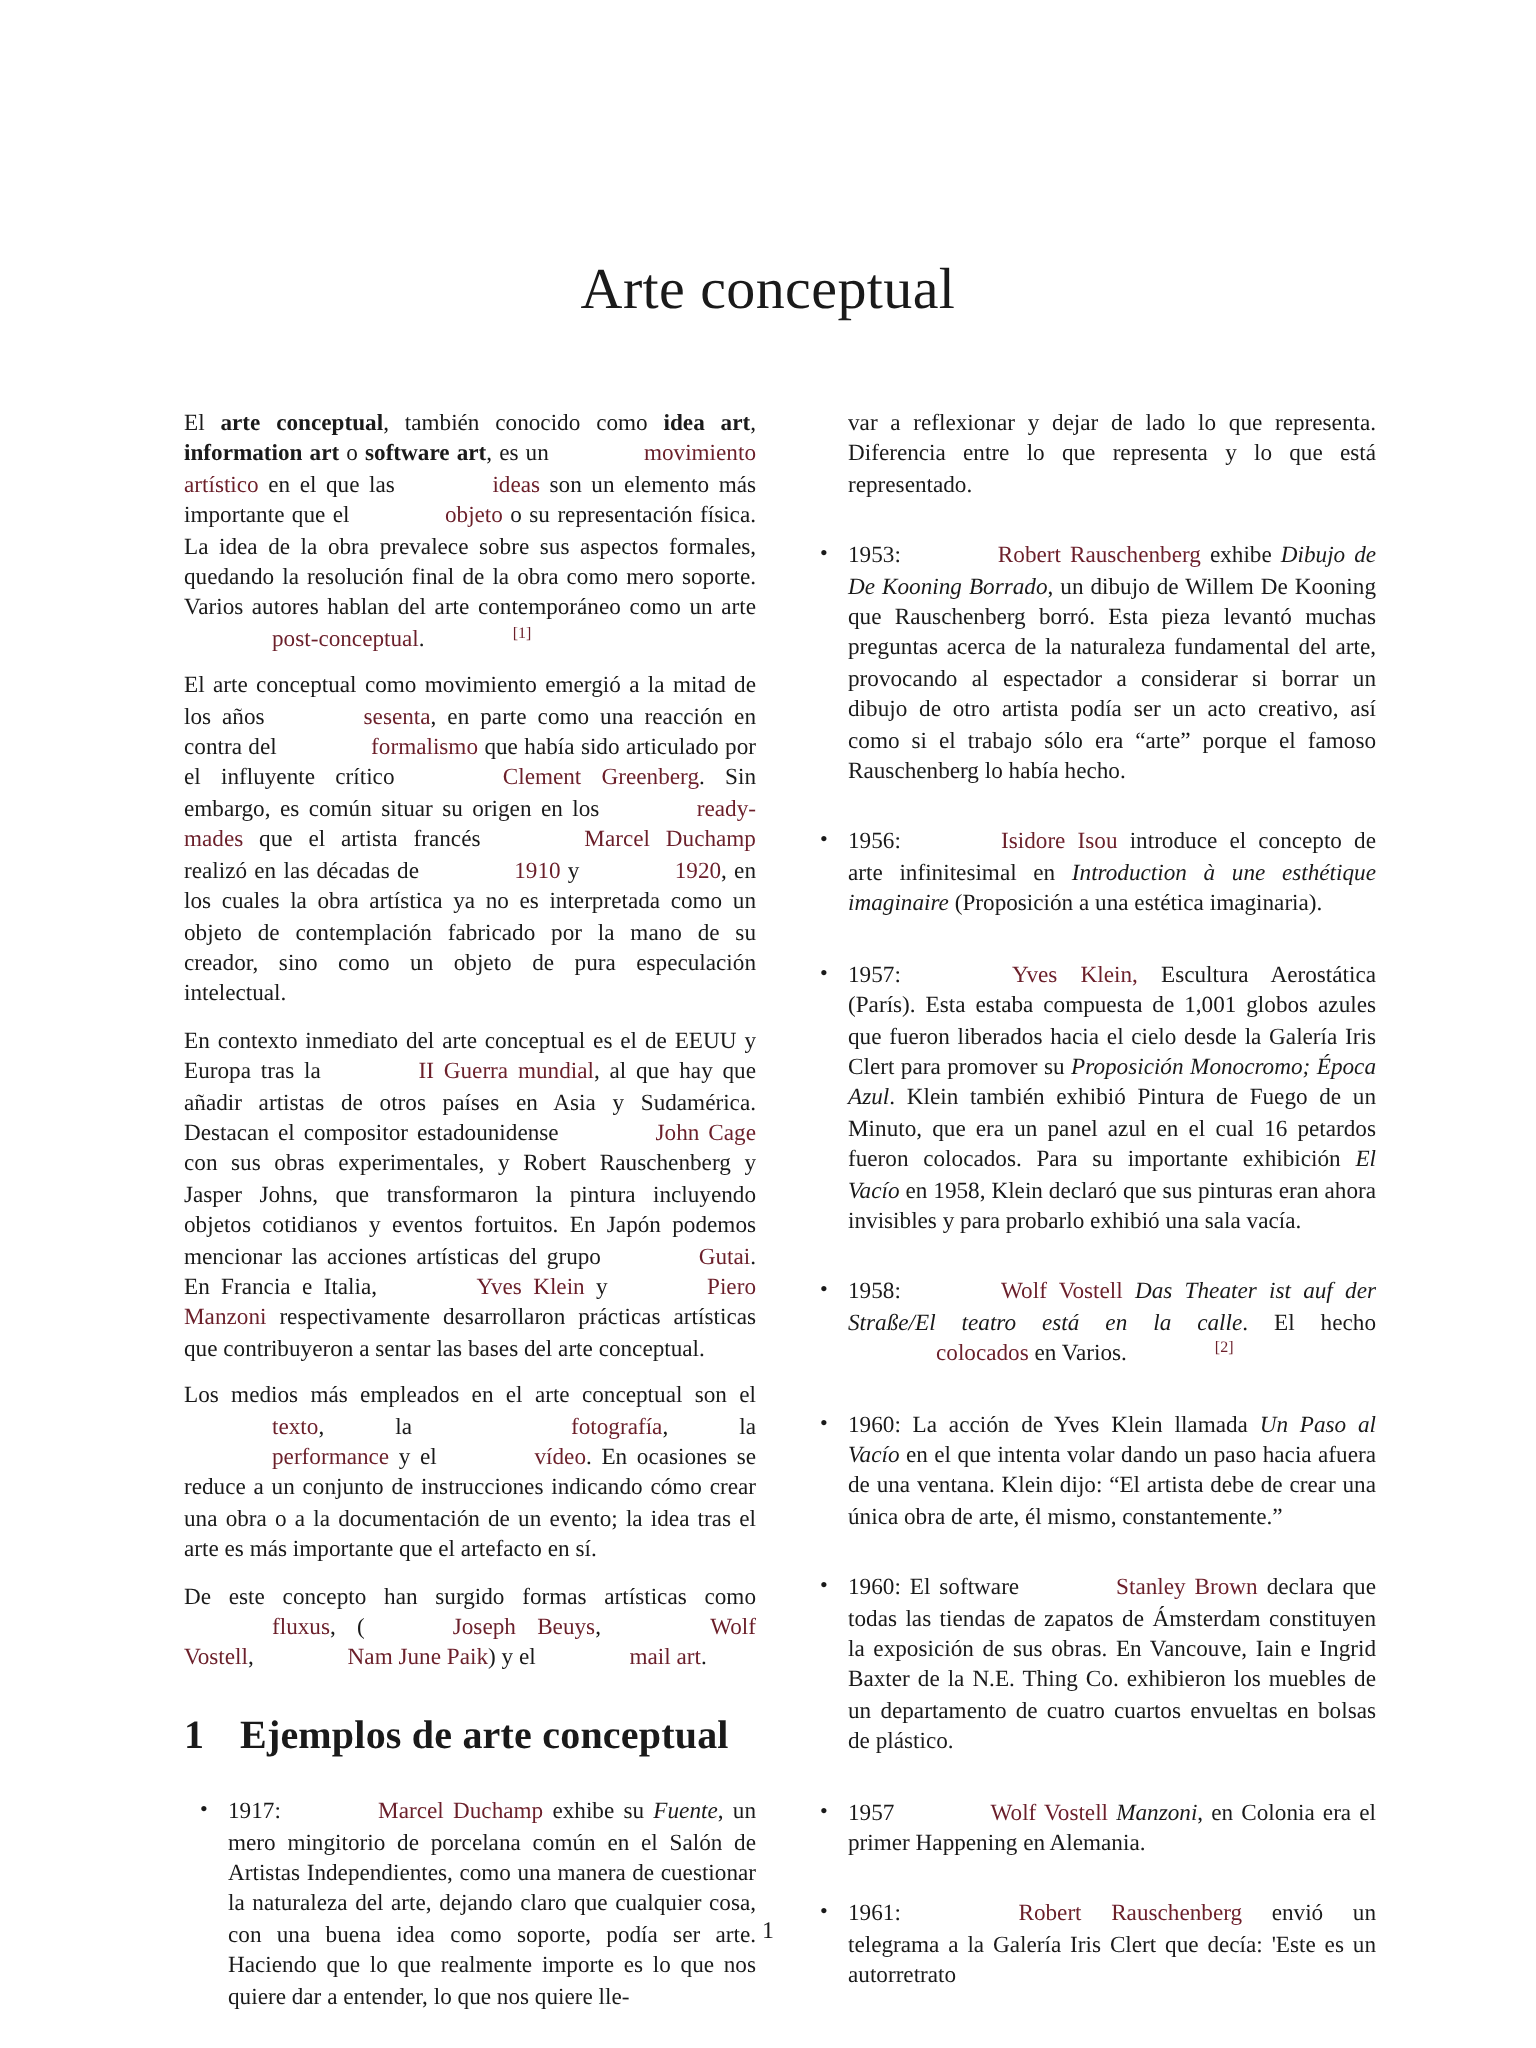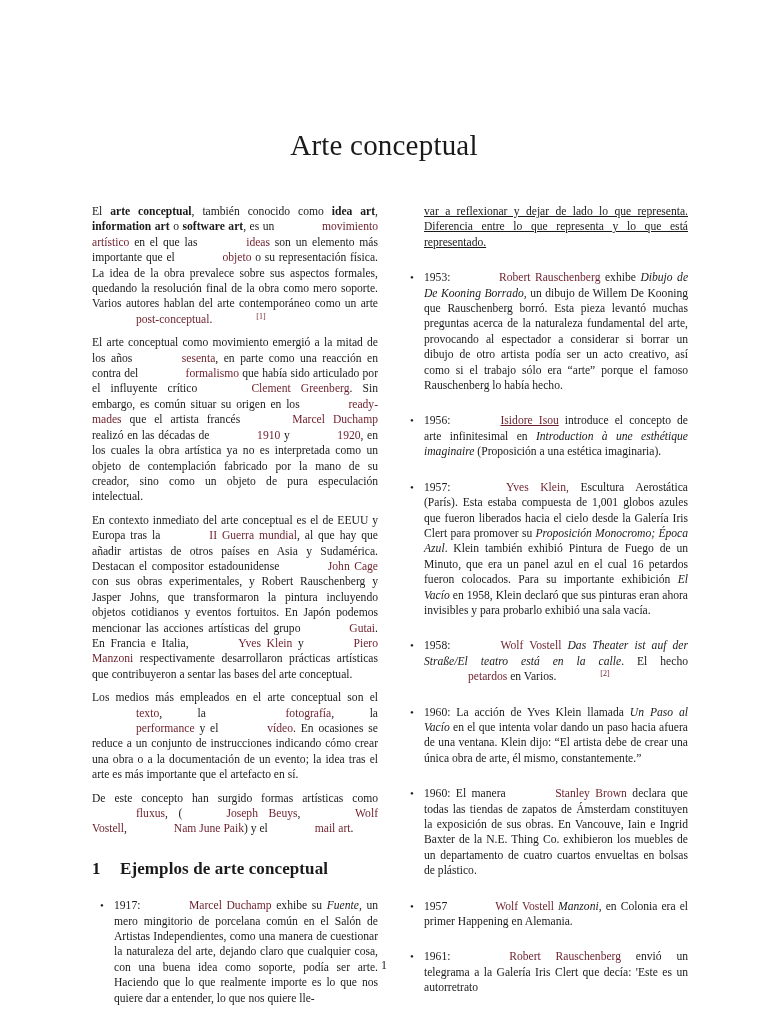--- a/index.html
+++ b/index.html
@@ -17,29 +17,29 @@
     font-size: 11.6px; line-height: 15.4px; text-align: justify;
     hyphens: auto;
   }
   .col.left { left: 92px; top: 204px; }
   .col.right { left: 402px; top: 204px; }
   p { margin: 0 0 8px 0; }
   a, .lnk { color: #6b1f2a; text-decoration: none; margin-left: 44px; }
   b { font-weight: bold; }
   sup { font-size: 8px; line-height: 0; vertical-align: 4px; }
   h2 {
-    font-size: 17px; font-weight: bold; margin: 24px 0 22px 0; letter-spacing: 0.1px;
+    font-size: 20px; font-weight: bold; margin: 24px 0 22px 0; letter-spacing: 0.1px;
   }
   h2 .num { display: inline-block; width: 28px; }
   ul { margin: 0; padding: 0; list-style: none; }
   li { position: relative; padding-left: 22px; margin-bottom: 20px; }
   li .bullet {
     position: absolute; left: 8px; top: 0; font-size: 11px;
   }
-  .cont { padding-left: 22px; margin-bottom: 20px; text-decoration: underline; }
+  .cont { padding-left: 22px; margin-bottom: 20px; }
   .pagenum {
     position: absolute; top: 958px; left: 0; width: 768px; text-align: center; font-size: 12px;
   }
 </style>
 </head>
 <body>
 
 <h1 class="title">Arte conceptual</h1>
 
 <div class="col left">
@@ -58,29 +58,29 @@
   <ul>
     <li><span class="bullet">•</span><span>1917: </span><a style="color: rgb(107, 31, 42);">Marcel Duchamp</a><span> exhibe su </span><i>Fuente</i><span>, un mero mingitorio de porcelana común en el Salón de Artistas Independientes, como una manera de cuestionar la naturaleza del arte, dejando claro que cualquier cosa, con una buena idea como soporte, podía ser arte. Haciendo que lo que realmente importe es lo que nos quiere dar a entender, lo que nos quiere lle-</span></li>
   </ul>
 </div>
 
 <div class="col right">
   <div class="cont">var a reflexionar y dejar de lado lo que representa. Diferencia entre lo que representa y lo que está representado.</div>
   <ul>
     <li><span class="bullet">•</span><span>1953: </span><a style="color: rgb(107, 31, 42);">Robert Rauschenberg</a><span> exhibe </span><i>Dibujo de De Kooning Borrado</i><span>, un dibujo de Willem De Kooning que Rauschenberg borró. Esta pieza levantó muchas preguntas acerca de la naturaleza fundamental del arte, provocando al espectador a considerar si borrar un dibujo de otro artista podía ser un acto creativo, así como si el trabajo sólo era “arte” porque el famoso Rauschenberg lo había hecho.</span></li>
 
-    <li><span class="bullet">•</span><span>1956: </span><a style="color: rgb(107, 31, 42); text-decoration: underline;">Isidore Isou</a><span> introduce el concepto de arte infinitesimal en </span><i>Introduction à une esthétique imaginaire</i><span> (Proposición a una estética imaginaria).</span></li>
+    <li><span class="bullet">•</span><span>1956: </span><a style="color: rgb(107, 31, 42);">Isidore Isou</a><span> introduce el concepto de arte infinitesimal en </span><i>Introduction à une esthétique imaginaire</i><span> (Proposición a una estética imaginaria).</span></li>
 
     <li><span class="bullet">•</span><span>1957: </span><a style="color: rgb(107, 31, 42);">Yves Klein,</a><span> Escultura Aerostática (París). Esta estaba compuesta de 1,001 globos azules que fueron liberados hacia el cielo desde la Galería Iris Clert para promover su </span><i>Proposición Monocromo; Época Azul</i><span>. Klein también exhibió Pintura de Fuego de un Minuto, que era un panel azul en el cual 16 petardos fueron colocados. Para su importante exhibición </span><i>El Vacío</i><span> en 1958, Klein declaró que sus pinturas eran ahora invisibles y para probarlo exhibió una sala vacía.</span></li>
 
-    <li><span class="bullet">•</span><span>1958: </span><a style="color: rgb(107, 31, 42);">Wolf Vostell</a><span> </span><i>Das Theater ist auf der Straße/El teatro está en la calle</i><span>. El hecho </span><a style="color: rgb(107, 31, 42);">petardos</a><span> en Varios.</span><sup><a style="color: rgb(107, 31, 42);">[2]</a></sup></li>
+    <li><span class="bullet">•</span><span>1958: </span><a style="color: rgb(107, 31, 42);">Wolf Vostell</a><span> </span><i>Das Theater ist auf der Straße/El teatro está en la calle</i><span>. El hecho </span><a style="color: rgb(107, 31, 42);">colocados</a><span> en Varios.</span><sup><a style="color: rgb(107, 31, 42);">[2]</a></sup></li>
 
     <li><span class="bullet">•</span><span>1960: La acción de Yves Klein llamada </span><i>Un Paso al Vacío</i><span> en el que intenta volar dando un paso hacia afuera de una ventana. Klein dijo: “El artista debe de crear una única obra de arte, él mismo, constantemente.”</span></li>
 
-    <li><span class="bullet">•</span><span>1960: El manera </span><a style="color: rgb(107, 31, 42);">Stanley Brown</a><span> declara que todas las tiendas de zapatos de Ámsterdam constituyen la exposición de sus obras. En Vancouve, Iain e Ingrid Baxter de la N.E. Thing Co. exhibieron los muebles de un departamento de cuatro cuartos envueltas en bolsas de plástico.</span></li>
+    <li><span class="bullet">•</span><span>1960: El software </span><a style="color: rgb(107, 31, 42);">Stanley Brown</a><span> declara que todas las tiendas de zapatos de Ámsterdam constituyen la exposición de sus obras. En Vancouve, Iain e Ingrid Baxter de la N.E. Thing Co. exhibieron los muebles de un departamento de cuatro cuartos envueltas en bolsas de plástico.</span></li>
 
     <li><span class="bullet">•</span><span>1957 </span><a style="color: rgb(107, 31, 42);">Wolf Vostell</a><span> </span><i>Manzoni</i><span>, en Colonia era el primer Happening en Alemania.</span></li>
 
     <li><span class="bullet">•</span><span>1961: </span><a style="color: rgb(107, 31, 42);">Robert Rauschenberg</a><span> envió un telegrama a la Galería Iris Clert que decía: 'Este es un autorretrato</span></li>
   </ul>
 </div>
 
 <div class="pagenum">1</div>
 
 </body></html>

